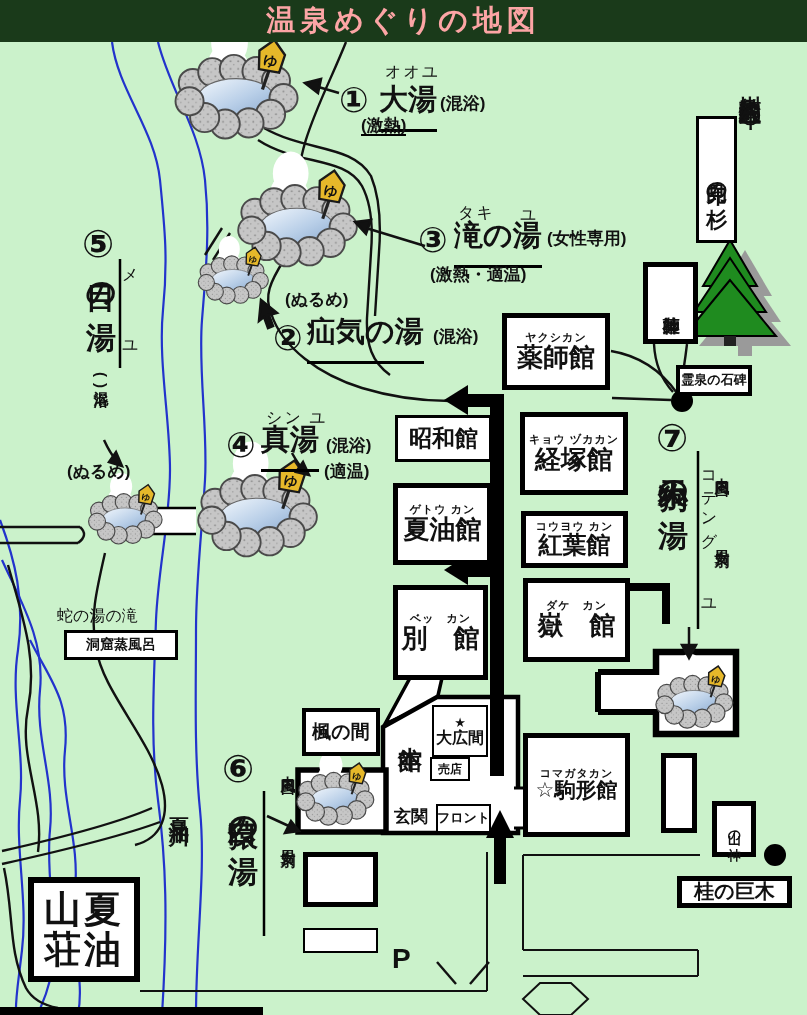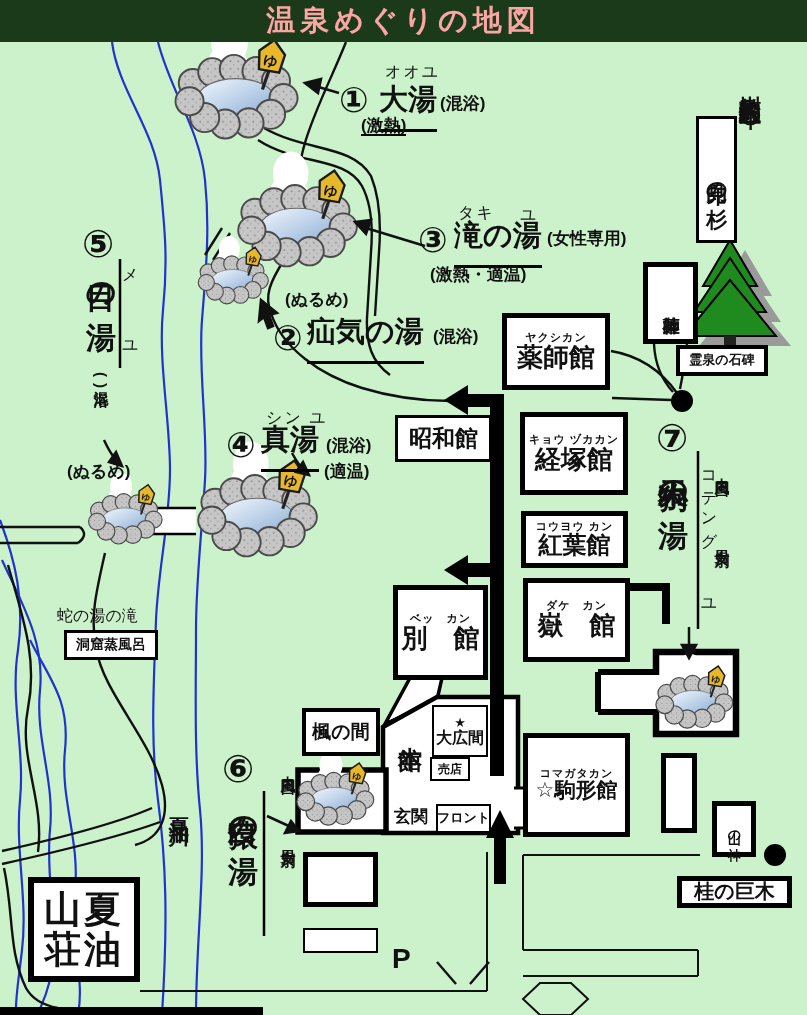--- a/index.html
+++ b/index.html
@@ -241,20 +241,24 @@
     <div class="furi">ヤクシカン</div>
     <div class="bname" style="font-size:26px">薬師館</div>
   </div>
   <div class="box b3" style="left:395px;top:415px;width:97px;height:47px">
     <div class="bname" style="font-size:23px">昭和館</div>
   </div>
   <div class="box" style="left:520px;top:412px;width:108px;height:83px">
     <div class="furi">キョウ ヅカカン</div>
     <div class="bname" style="font-size:26px">経塚館</div>
   </div>
+  <div class="box" style="left:393px;top:483px;width:99px;height:82px">
+    <div class="furi">ゲトウ カン</div>
+    <div class="bname" style="font-size:26px">夏油館</div>
+  </div>
   <div class="box" style="left:521px;top:511px;width:107px;height:57px">
     <div class="furi">コウヨウ カン</div>
     <div class="bname" style="font-size:24px">紅葉館</div>
   </div>
   <div class="box" style="left:393px;top:585px;width:95px;height:95px">
     <div class="furi">ベッ　カン</div>
     <div class="bname" style="font-size:26px">別　館</div>
   </div>
   <div class="box" style="left:523px;top:578px;width:107px;height:84px">
     <div class="furi">ダケ　カン</div>
@@ -280,24 +284,24 @@
   <div class="box b6" style="left:28px;top:877px;width:112px;height:105px">
     <div class="bname" style="font-size:37px;letter-spacing:3px">山夏</div>
     <div class="bname" style="font-size:37px;letter-spacing:3px">荘油</div>
   </div>
   <div class="box" style="left:643px;top:262px;width:55px;height:82px">
     <div class="bname vtext" style="font-size:17px">薬師神社</div>
   </div>
   <div class="box b3" style="left:696px;top:116px;width:41px;height:127px">
     <div class="bname vtext" style="font-size:21px">見印の杉</div>
   </div>
-  <div class="box b4" style="left:676px;top:345px;width:92px;height:31px">
+  <div class="box b4" style="left:676px;top:365px;width:76px;height:31px">
     <div class="bname" style="font-size:13px">霊泉の石碑</div>
   </div>
-  <div class="box b3" style="left:64px;top:630px;width:94px;height:30px">
+  <div class="box b3" style="left:64px;top:630px;width:114px;height:30px">
     <div class="bname" style="font-size:14px">洞窟蒸風呂</div>
   </div>
   <div class="box" style="left:712px;top:801px;width:44px;height:56px">
     <div class="bname vtext" style="font-size:13px">山の神</div>
   </div>
   <div class="box" style="left:677px;top:876px;width:115px;height:32px">
     <div class="bname" style="font-size:20px">桂の巨木</div>
   </div>
   <div class="box" style="left:661px;top:753px;width:36px;height:80px"></div>
   <div class="box" style="left:303px;top:852px;width:75px;height:55px"></div>

